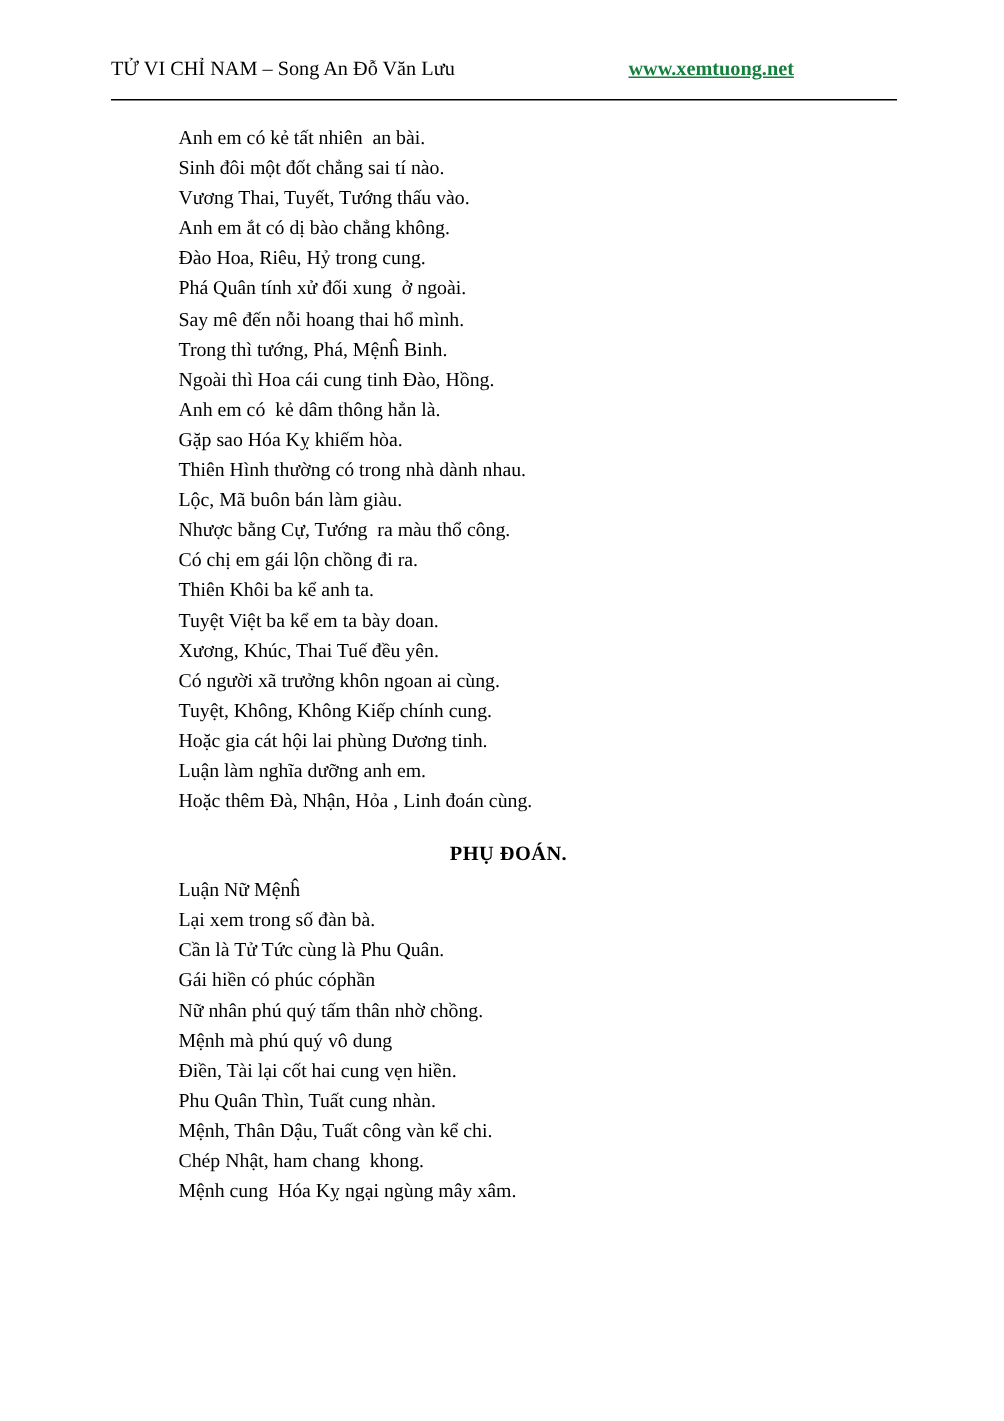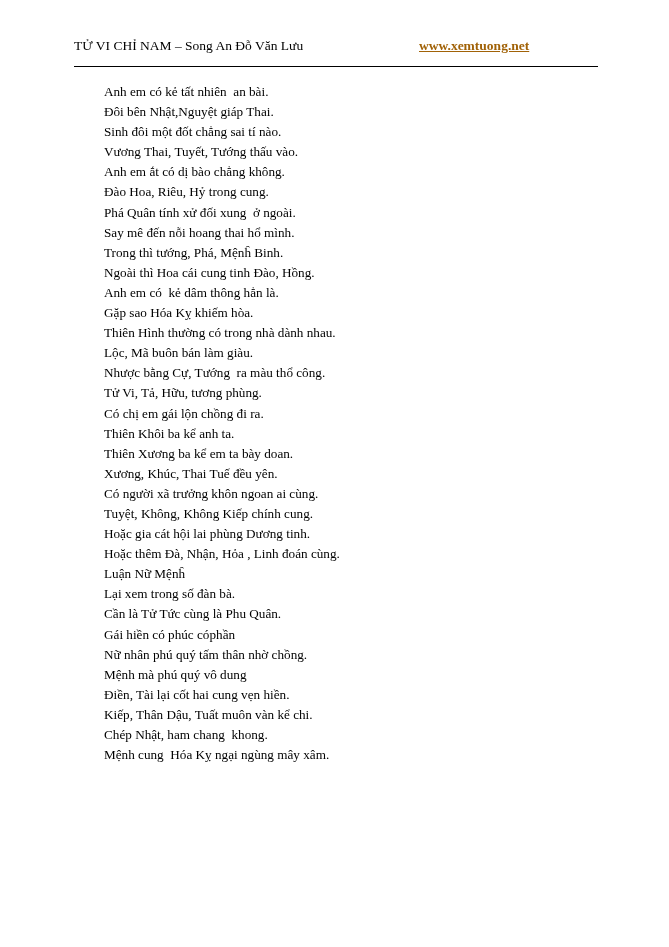--- a/index.html
+++ b/index.html
@@ -36,36 +36,36 @@
     font-family: "Liberation Serif", serif;
     color: #000000;
     white-space: nowrap;
   }
   .header-link {
     position: absolute;
     left: 345px;
     top: 0;
     font-size: 13.5px;
     font-weight: bold;
-    color: #a16207;
+    color: #15803d;
     text-decoration: underline;
     white-space: nowrap;
     font-family: "Liberation Serif", serif;
   }
   .header-rule {
     position: absolute;
     left: 74px;
     top: 66px;
     width: 524px;
     height: 1px;
     background: #000000;
   }
   .body-block {
     position: absolute;
-    left: 104px;
+    left: 119px;
     top: 82px;
     width: 470px;
   }
   .line {
     font-size: 13.2px;
     line-height: 20.1px;
     white-space: pre-wrap;
     font-family: "Liberation Serif", serif;
   }
   .section-title {
@@ -86,53 +86,54 @@
 
   <div class="header">
     <span class="header-title">TỬ VI CHỈ NAM – Song An Đỗ Văn Lưu</span>
     <span class="header-link">www.xemtuong.net</span>
   </div>
   <div class="header-rule"></div>
 
   <div class="body-block">
     <div>
       <div class="line">Anh em có kẻ tất nhiên  an bài.</div>
-      <div class="line">Đôi bên Nhật,Nguyệt giáp Thai.</div>
       <div class="line">Sinh đôi một đốt chẳng sai tí nào.</div>
       <div class="line">Vương Thai, Tuyết, Tướng thấu vào.</div>
       <div class="line">Anh em ắt có dị bào chẳng không.</div>
       <div class="line">Đào Hoa, Riêu, Hỷ trong cung.</div>
       <div class="line">Phá Quân tính xử đối xung  ở ngoài.</div>
       <div class="line">Say mê đến nỗi hoang thai hổ mình.</div>
       <div class="line">Trong thì tướng, Phá, Mệnĥ Binh.</div>
       <div class="line">Ngoài thì Hoa cái cung tinh Đào, Hồng.</div>
       <div class="line">Anh em có  kẻ dâm thông hẳn là.</div>
       <div class="line">Gặp sao Hóa Kỵ khiếm hòa.</div>
       <div class="line">Thiên Hình thường có trong nhà dành nhau.</div>
       <div class="line">Lộc, Mã buôn bán làm giàu.</div>
       <div class="line">Nhược bằng Cự, Tướng  ra màu thổ công.</div>
-      <div class="line">Tử Vi, Tả, Hữu, tương phùng.</div>
       <div class="line">Có chị em gái lộn chồng đi ra.</div>
       <div class="line">Thiên Khôi ba kể anh ta.</div>
-      <div class="line">Thiên Xương ba kể em ta bày doan.</div>
+      <div class="line">Tuyệt Việt ba kể em ta bày doan.</div>
       <div class="line">Xương, Khúc, Thai Tuế đều yên.</div>
       <div class="line">Có người xã trưởng khôn ngoan ai cùng.</div>
       <div class="line">Tuyệt, Không, Không Kiếp chính cung.</div>
       <div class="line">Hoặc gia cát hội lai phùng Dương tinh.</div>
+      <div class="line">Luận làm nghĩa dưỡng anh em.</div>
       <div class="line">Hoặc thêm Đà, Nhận, Hỏa , Linh đoán cùng.</div>
     </div>
 
+    <div class="section-title">PHỤ ĐOÁN.</div>
 
     <div>
       <div class="line">Luận Nữ Mệnĥ</div>
       <div class="line">Lại xem trong số đàn bà.</div>
       <div class="line">Cần là Tử Tức cùng là Phu Quân.</div>
       <div class="line">Gái hiền có phúc cóphần</div>
       <div class="line">Nữ nhân phú quý tấm thân nhờ chồng.</div>
       <div class="line">Mệnh mà phú quý vô dung</div>
       <div class="line">Điền, Tài lại cốt hai cung vẹn hiền.</div>
-      <div class="line">Kiếp, Thân Dậu, Tuất muôn vàn kể chi.</div>
+      <div class="line">Phu Quân Thìn, Tuất cung nhàn.</div>
+      <div class="line">Mệnh, Thân Dậu, Tuất công vàn kể chi.</div>
       <div class="line">Chép Nhật, ham chang  khong.</div>
       <div class="line">Mệnh cung  Hóa Kỵ ngại ngùng mây xâm.</div>
     </div>
   </div>
 
 </div>
 
 </body></html>

